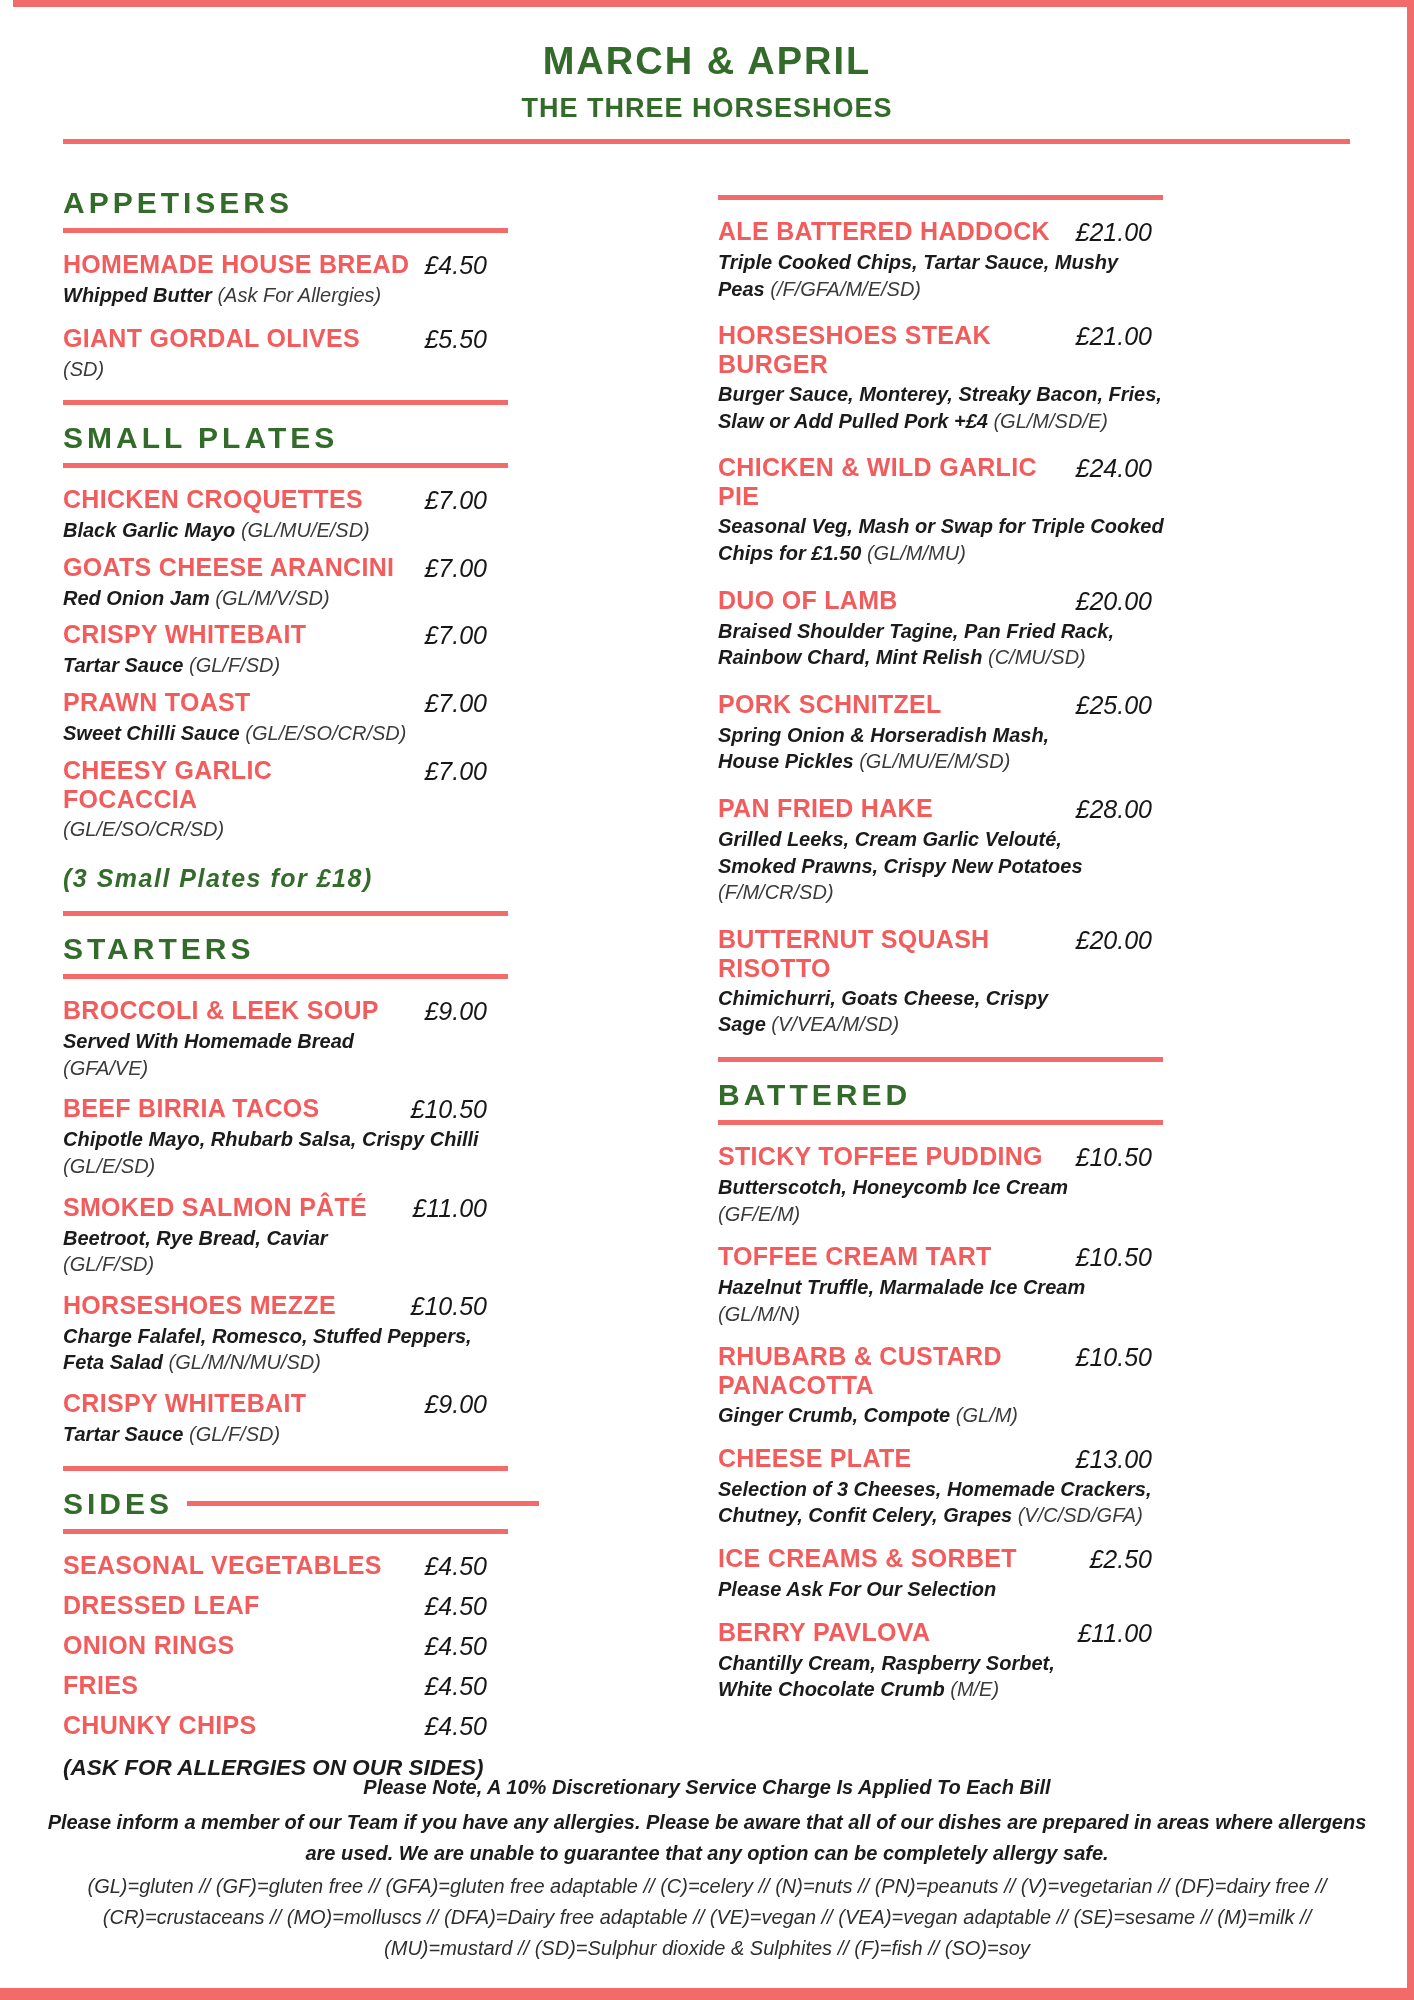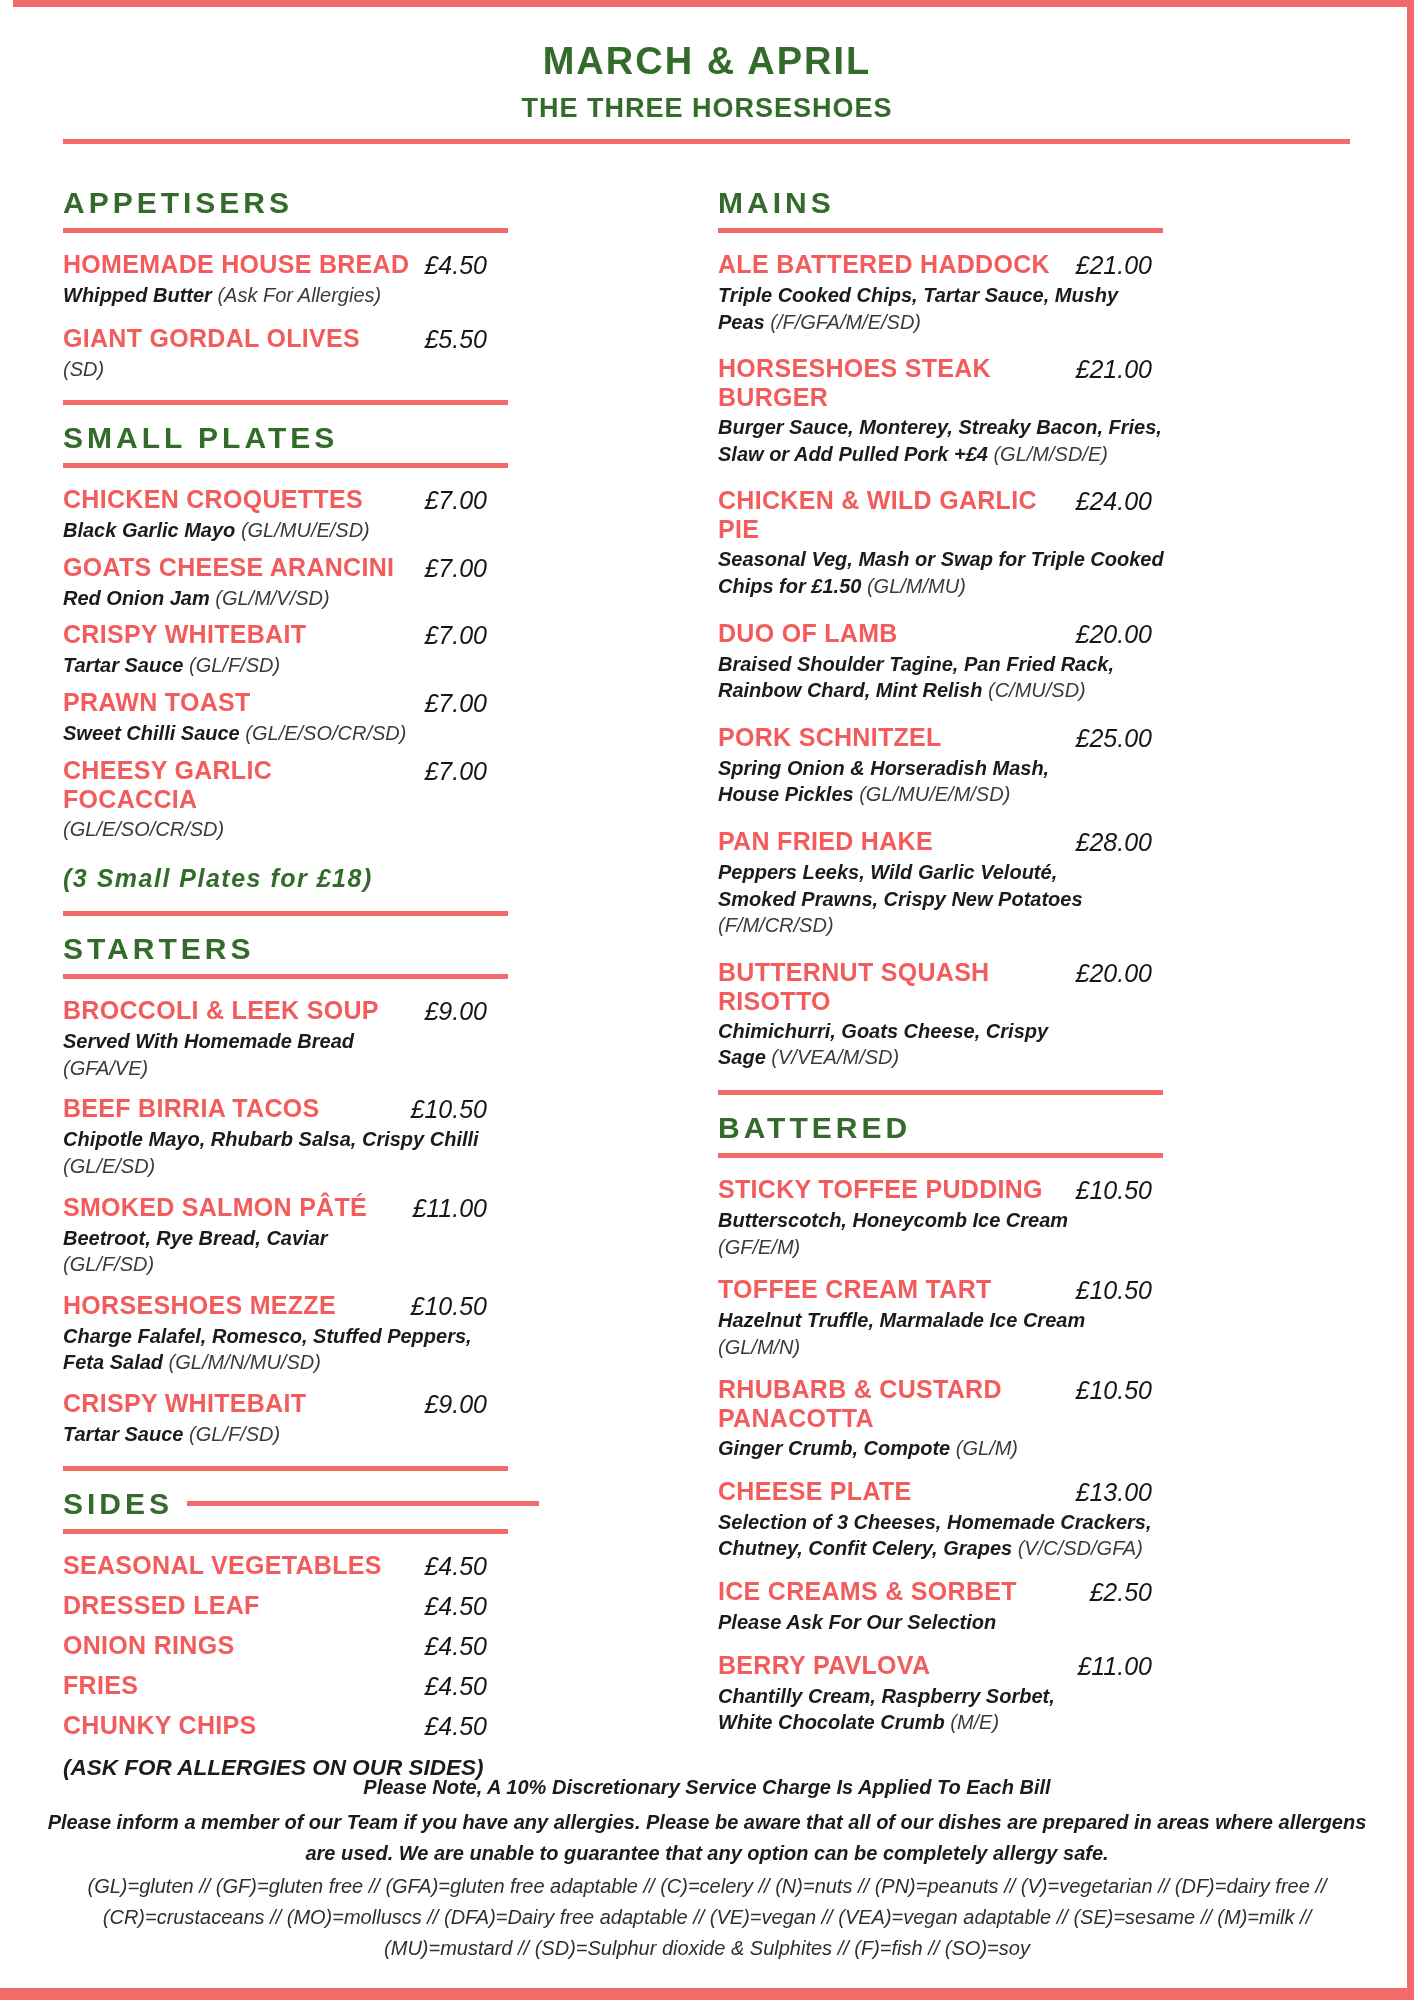--- a/index.html
+++ b/index.html
@@ -215,23 +215,20 @@
             <div class="item-head">
               <span class="item-name">CHUNKY CHIPS</span>
               <span class="item-price">£4.50</span>
             </div>
           </div>
           <div class="note note-dark">(ASK FOR ALLERGIES ON OUR SIDES)</div>
         </section>
       </div>
     <div class="col-right" id="col-right">
         <section class="sec sec-mains">
-          <div class="heading-row">
-            <h2 class="heading">MAINS</h2>
-          </div>
           <div class="rule rule-below"></div>
           <div class="item">
             <div class="item-head">
               <span class="item-name">ALE BATTERED HADDOCK</span>
               <span class="item-price">£21.00</span>
             </div>
             <div class="item-desc"><span class="seg-b">Triple Cooked Chips, Tartar Sauce, Mushy</span><br><span class="seg-b">Peas </span><span class="seg-l">(/F/GFA/M/E/SD)</span></div>
           </div>
           <div class="item">
             <div class="item-head">
@@ -259,21 +256,21 @@
               <span class="item-name">PORK SCHNITZEL</span>
               <span class="item-price">£25.00</span>
             </div>
             <div class="item-desc"><span class="seg-b">Spring Onion &amp; Horseradish Mash,</span><br><span class="seg-b">House Pickles </span><span class="seg-l">(GL/MU/E/M/SD)</span></div>
           </div>
           <div class="item">
             <div class="item-head">
               <span class="item-name">PAN FRIED HAKE</span>
               <span class="item-price">£28.00</span>
             </div>
-            <div class="item-desc"><span class="seg-b">Peppers Leeks, Wild Garlic Velouté,</span><br><span class="seg-b">Smoked Prawns, Crispy New Potatoes</span><br><span class="seg-l">(F/M/CR/SD)</span></div>
+            <div class="item-desc"><span class="seg-b">Grilled Leeks, Cream Garlic Velouté,</span><br><span class="seg-b">Smoked Prawns, Crispy New Potatoes</span><br><span class="seg-l">(F/M/CR/SD)</span></div>
           </div>
           <div class="item">
             <div class="item-head">
               <span class="item-name">BUTTERNUT SQUASH RISOTTO</span>
               <span class="item-price">£20.00</span>
             </div>
             <div class="item-desc"><span class="seg-b">Chimichurri, Goats Cheese, Crispy</span><br><span class="seg-b">Sage </span><span class="seg-l">(V/VEA/M/SD)</span></div>
           </div>
         </section>
         <section class="sec sec-desserts">

